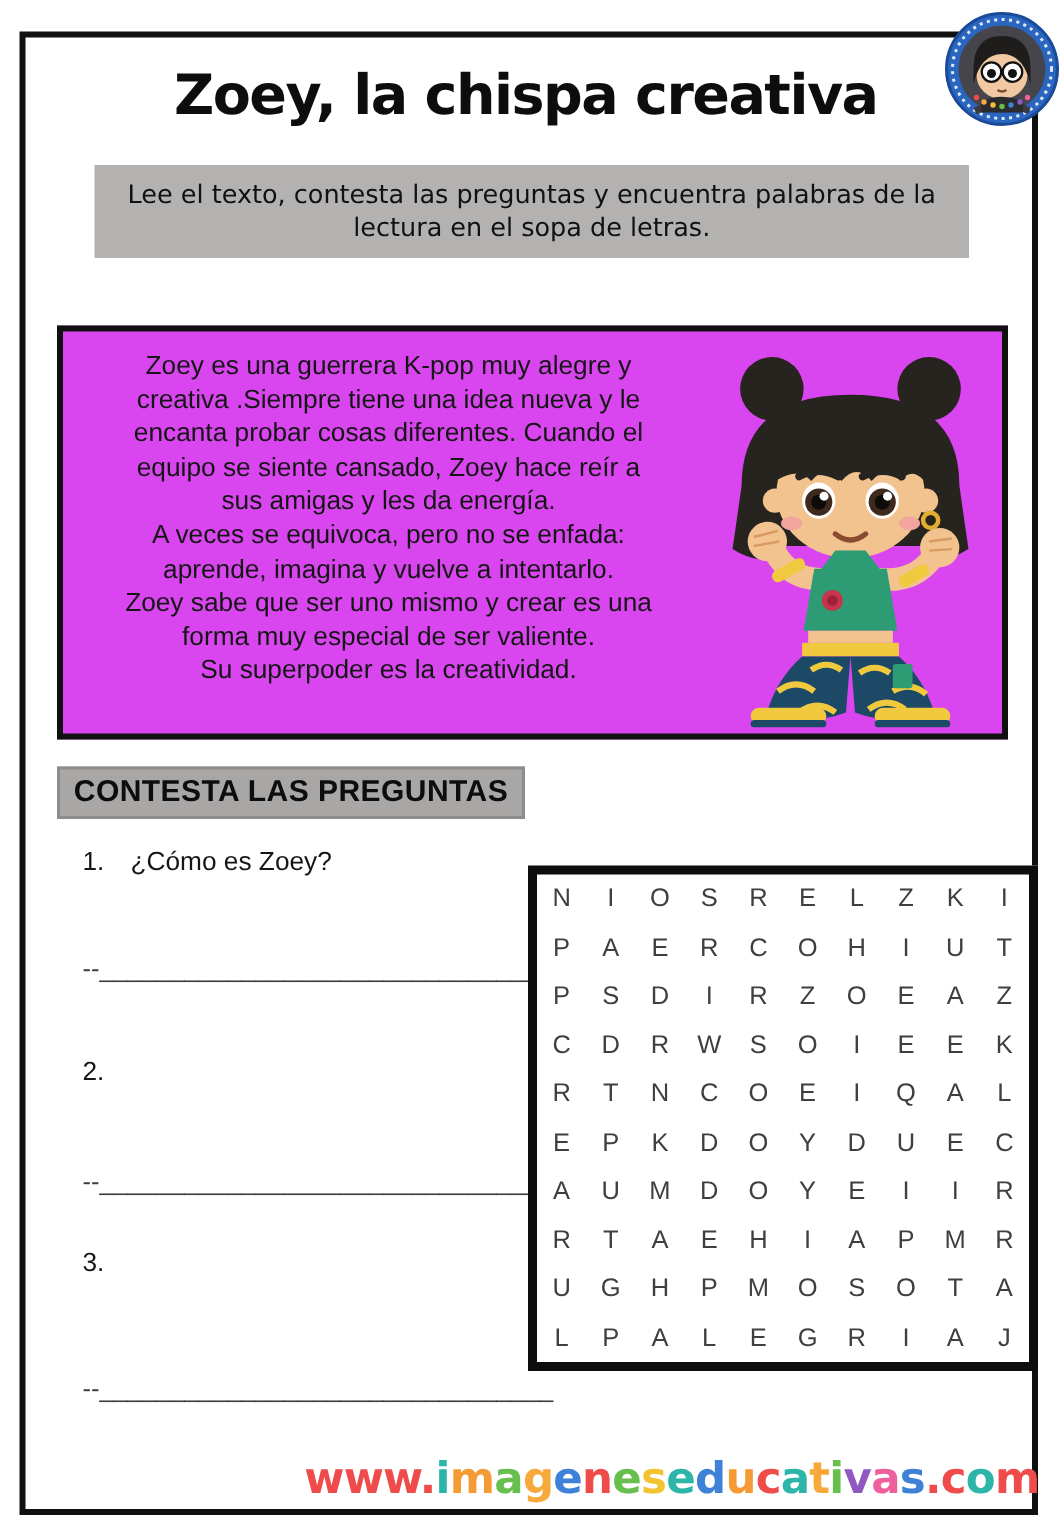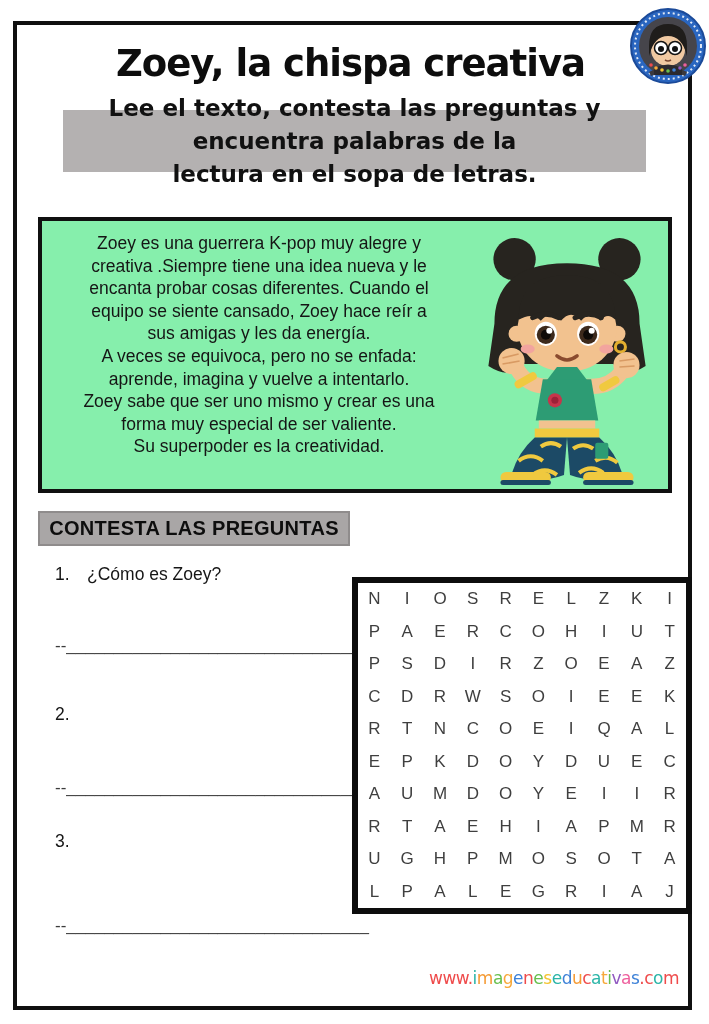--- a/index.html
+++ b/index.html
@@ -1,36 +1,36 @@
 <!DOCTYPE html>
 <html style="--ink: #101010; --banner-gray: #b4b1b1; --header-gray: #a9a6a6; --grid-ink: #3f3f3f; --line-ink: #3c3c3c;"><head>
 <meta charset="utf-8">
 <style>
   html,body{margin:0;padding:0;background:#ffffff;}
   body{width:709px;height:1024px;position:relative;font-family:"Liberation Sans",sans-serif;color:#1a1a1a;overflow:hidden;}
   .frame{position:absolute;left:13px;top:21px;width:679px;height:989px;border:4px solid var(--ink,#101010);box-sizing:border-box;background:#fff;}
   .logo{position:absolute;left:629px;top:6px;width:78px;height:80px;z-index:5;}
   .title{position:absolute;left:0;right:8px;top:42px;text-align:center;font-family:"DejaVu Sans",sans-serif;font-weight:bold;font-size:37px;letter-spacing:-1px;color:#0d0d0d;z-index:2;}
-  .banner{position:absolute;left:63px;top:110px;width:583px;height:62px;background:var(--banner-gray,#b4b1b1);display:flex;align-items:center;justify-content:center;text-align:center;font-family:"DejaVu Sans",sans-serif;font-weight:700;font-size:23px;line-height:33px;white-space:pre-line;color:#111;z-index:2;}
-  .reading{position:absolute;left:38px;top:217px;width:634px;height:276px;border:4px solid var(--ink,#101010);box-sizing:border-box;background:#86efac;display:flex;z-index:2;}
+  .banner{position:absolute;left:63px;top:110px;width:583px;height:62px;background:var(--banner-gray,#b4b1b1);display:flex;align-items:center;justify-content:center;text-align:center;font-family:"DejaVu Sans",sans-serif;font-weight:400;font-size:17px;line-height:22px;white-space:pre-line;color:#111;z-index:2;}
+  .reading{position:absolute;left:38px;top:217px;width:634px;height:276px;border:4px solid var(--ink,#101010);box-sizing:border-box;background:#d946ef;display:flex;z-index:2;}
   .passage{width:420px;padding:11px 0 0 10px;text-align:center;font-size:17.5px;line-height:22.6px;white-space:pre-line;color:#151515;}
   .art{flex:1;display:flex;align-items:flex-end;justify-content:center;padding-bottom:4px;}
   .contesta{position:absolute;left:38px;top:511px;width:312px;height:35px;background:var(--header-gray,#a9a6a6);border:2px solid #8f8c8c;box-sizing:border-box;display:flex;align-items:center;justify-content:center;font-weight:bold;font-size:20px;letter-spacing:.3px;color:#0d0d0d;z-index:2;}
   .question{position:absolute;left:55px;display:flex;gap:12px;font-size:17.5px;color:#161616;z-index:2;}
   .question .num{width:20px;}
   .question .txt{width:238px;}
   .q1{top:564px;}
   .q2{top:696px;}.q2 .txt,.q3 .txt{line-height:37px;}
   .q2 .num,.q3 .num{line-height:37px;}
   .q3{top:823px;}
   .answer-line{position:absolute;left:55px;font-size:17px;letter-spacing:0;color:var(--line-ink,#3c3c3c);z-index:2;white-space:nowrap;}
   .al1{top:636px;}.al2{top:778px;}.al3{top:916px;}
   .wordsearch{position:absolute;left:352px;top:577px;width:340px;height:337px;border:6px solid #0d0d0d;box-sizing:border-box;background:#fff;display:grid;grid-template-columns:repeat(10,1fr);grid-template-rows:repeat(10,1fr);place-items:center;font-size:17px;color:var(--grid-ink,#3f3f3f);z-index:3;}
   .ws-cell{display:block;}
-  .footer{position:absolute;right:30px;top:968px;font-family:"DejaVu Sans",sans-serif;font-weight:normal;font-size:17px;letter-spacing:-.5px;z-index:2;white-space:nowrap;}
+  .footer{position:absolute;right:16px;top:968px;font-family:"DejaVu Sans",sans-serif;font-weight:bold;font-size:29px;letter-spacing:-.5px;z-index:2;white-space:nowrap;}
 </style>
 </head>
 <body>
 
 <div class="frame"></div>
 
 <div class="logo">
   <svg width="78" height="80" viewBox="0 0 78 80">
     <circle cx="39" cy="40" r="37" fill="#2a66c0"></circle>
     <circle cx="39" cy="40" r="37" fill="none" stroke="#1b4a99" stroke-width="2"></circle>

